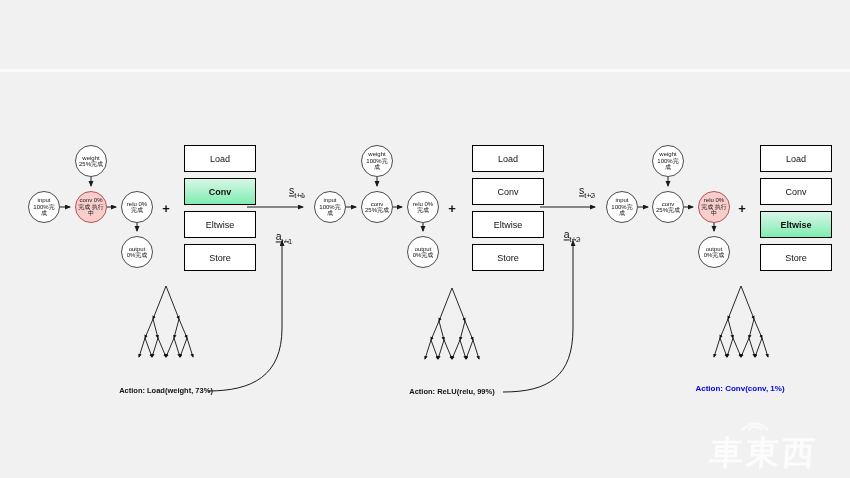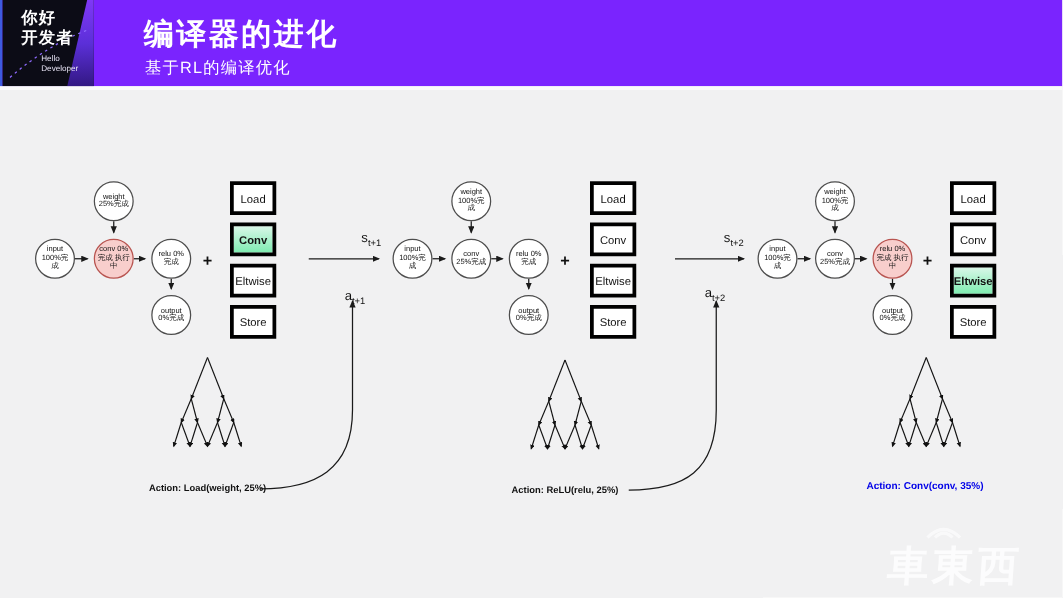--- a/index.html
+++ b/index.html
@@ -16,59 +16,40 @@
   .logo .en{position:absolute;left:31px;top:44px;color:#E8E4F5;font-size:6.5px;line-height:8px;}
   .logo svg{position:absolute;left:2px;top:22px;}
   .title{position:absolute;left:115px;top:11px;font-size:24px;font-weight:bold;color:#FFFFFF;letter-spacing:2px;}
   .subtitle{position:absolute;left:116px;top:45px;font-size:13px;color:#FFFFFF;letter-spacing:1px;}
 
   
   .node{position:absolute;width:32px;height:32px;border-radius:50%;background:#FFFFFF;border:1px solid #4D4D4D;
         display:flex;align-items:center;justify-content:center;text-align:center;
         font-size:6px;line-height:6.5px;color:#111;box-sizing:border-box;padding:2px;}
   .node.exec{background:#F8CECC;border-color:#B85450;}
-  .opbox{position:absolute;width:37px;height:27px;background:#FFFFFF;border:3px solid #000000;box-sizing:border-box;
+  .opbox{position:absolute;width:72px;height:27px;background:#FFFFFF;border:1px solid #000000;box-sizing:border-box;
          display:flex;align-items:center;justify-content:center;font-size:9px;color:#111;}
   .opbox.active{background:linear-gradient(#D9F7E8,#7FECB1);font-weight:bold;}
   .plus{position:absolute;font-size:13px;font-weight:bold;color:#111;transform:translate(-50%,-50%);}
-  .sa{position:absolute;font-size:10.5px;color:#111;transform:translate(-50%,-50%);white-space:nowrap;}
+  .sa{position:absolute;font-size:10.5px;color:#111;transform:translate(-50%,-50%);white-space:nowrap;text-decoration:underline;}
   .sa sub{font-size:7.5px;}
   .action{position:absolute;font-size:7.5px;font-weight:bold;color:#111;white-space:nowrap;transform:translateX(-50%);}
   .action.blue{color:#0000E8;font-size:8px;}
   .overlay{position:absolute;left:0;top:0;pointer-events:none;}
 
   
   .watermark{position:absolute;left:710px;top:431px;font-size:33px;font-weight:bold;
              color:rgba(255,255,255,0.8);letter-spacing:3px;transform:skewX(-4deg);}
   .wm-arcs{position:absolute;left:738px;top:417px;opacity:0.8;}
 </style>
 </head>
 <body>
 
 <div class="slide">
 
-  <div class="header">
-    <div class="edge-strip"></div>
-    <div class="logo">
-      <div class="diag"></div>
-      <svg width="70" height="44">
-        <path d="M4,40 Q34,14 66,2" stroke="#8F6BFF" stroke-width="1" fill="none" stroke-dasharray="2,3"></path>
-      </svg>
-      <div class="cn">
-        <div>你好</div>
-        <div>开发者</div>
-      </div>
-      <div class="en">
-        <div>Hello</div>
-        <div>Developer</div>
-      </div>
-    </div>
-    <div class="title">编译器的进化</div>
-    <div class="subtitle">基于RL的编译优化</div>
-  </div>
   <div class="substrip"></div>
 
   <svg class="overlay" width="850" height="478">
     <defs>
       <marker id="ah" markerWidth="7" markerHeight="7" refX="5" refY="2.5" orient="auto">
         <path d="M0,0 L6,2.5 L0,5 z" fill="#1a1a1a"></path>
       </marker>
       <marker id="th" markerWidth="6" markerHeight="6" refX="3.5" refY="2" orient="auto">
         <path d="M0,0 L4.5,2 L0,4 z" fill="#111"></path>
       </marker>
@@ -189,23 +170,23 @@
   <div class="node" style="left:652px;top:145px">weight 100%完成</div>
   <div class="node" style="left:652px;top:191px">conv 25%完成</div>
   <div class="node exec" style="left:698px;top:191px">relu 0%完成 执行中</div>
   <div class="node" style="left:698px;top:236px">output 0%完成</div>
   <div class="plus" style="left:742px;top:208px">+</div>
   <div class="opbox" style="left:760px;top:145px">Load</div>
   <div class="opbox" style="left:760px;top:178px">Conv</div>
   <div class="opbox active" style="left:760px;top:211px">Eltwise</div>
   <div class="opbox" style="left:760px;top:244px">Store</div>
 
-  <div class="action" style="left:166px;top:386px">Action: Load(weight, 25%)</div>
-  <div class="action" style="left:452px;top:387px">Action: ReLU(relu, 25%)</div>
-  <div class="action blue" style="left:740px;top:384px">Action: Conv(conv, 35%)</div>
+  <div class="action" style="left:166px;top:386px">Action: Load(weight, 73%)</div>
+  <div class="action" style="left:452px;top:387px">Action: ReLU(relu, 99%)</div>
+  <div class="action blue" style="left:740px;top:384px">Action: Conv(conv, 1%)</div>
 
   <svg class="wm-arcs" width="34" height="16">
     <path d="M4,13 Q17,0 30,13" stroke="rgba(255,255,255,0.8)" stroke-width="2.5" fill="none"></path>
     <path d="M10,13 Q17,6 24,13" stroke="rgba(255,255,255,0.8)" stroke-width="2.5" fill="none"></path>
   </svg>
   <div class="watermark">車東西</div>
 
 </div>
 
 </body></html>

